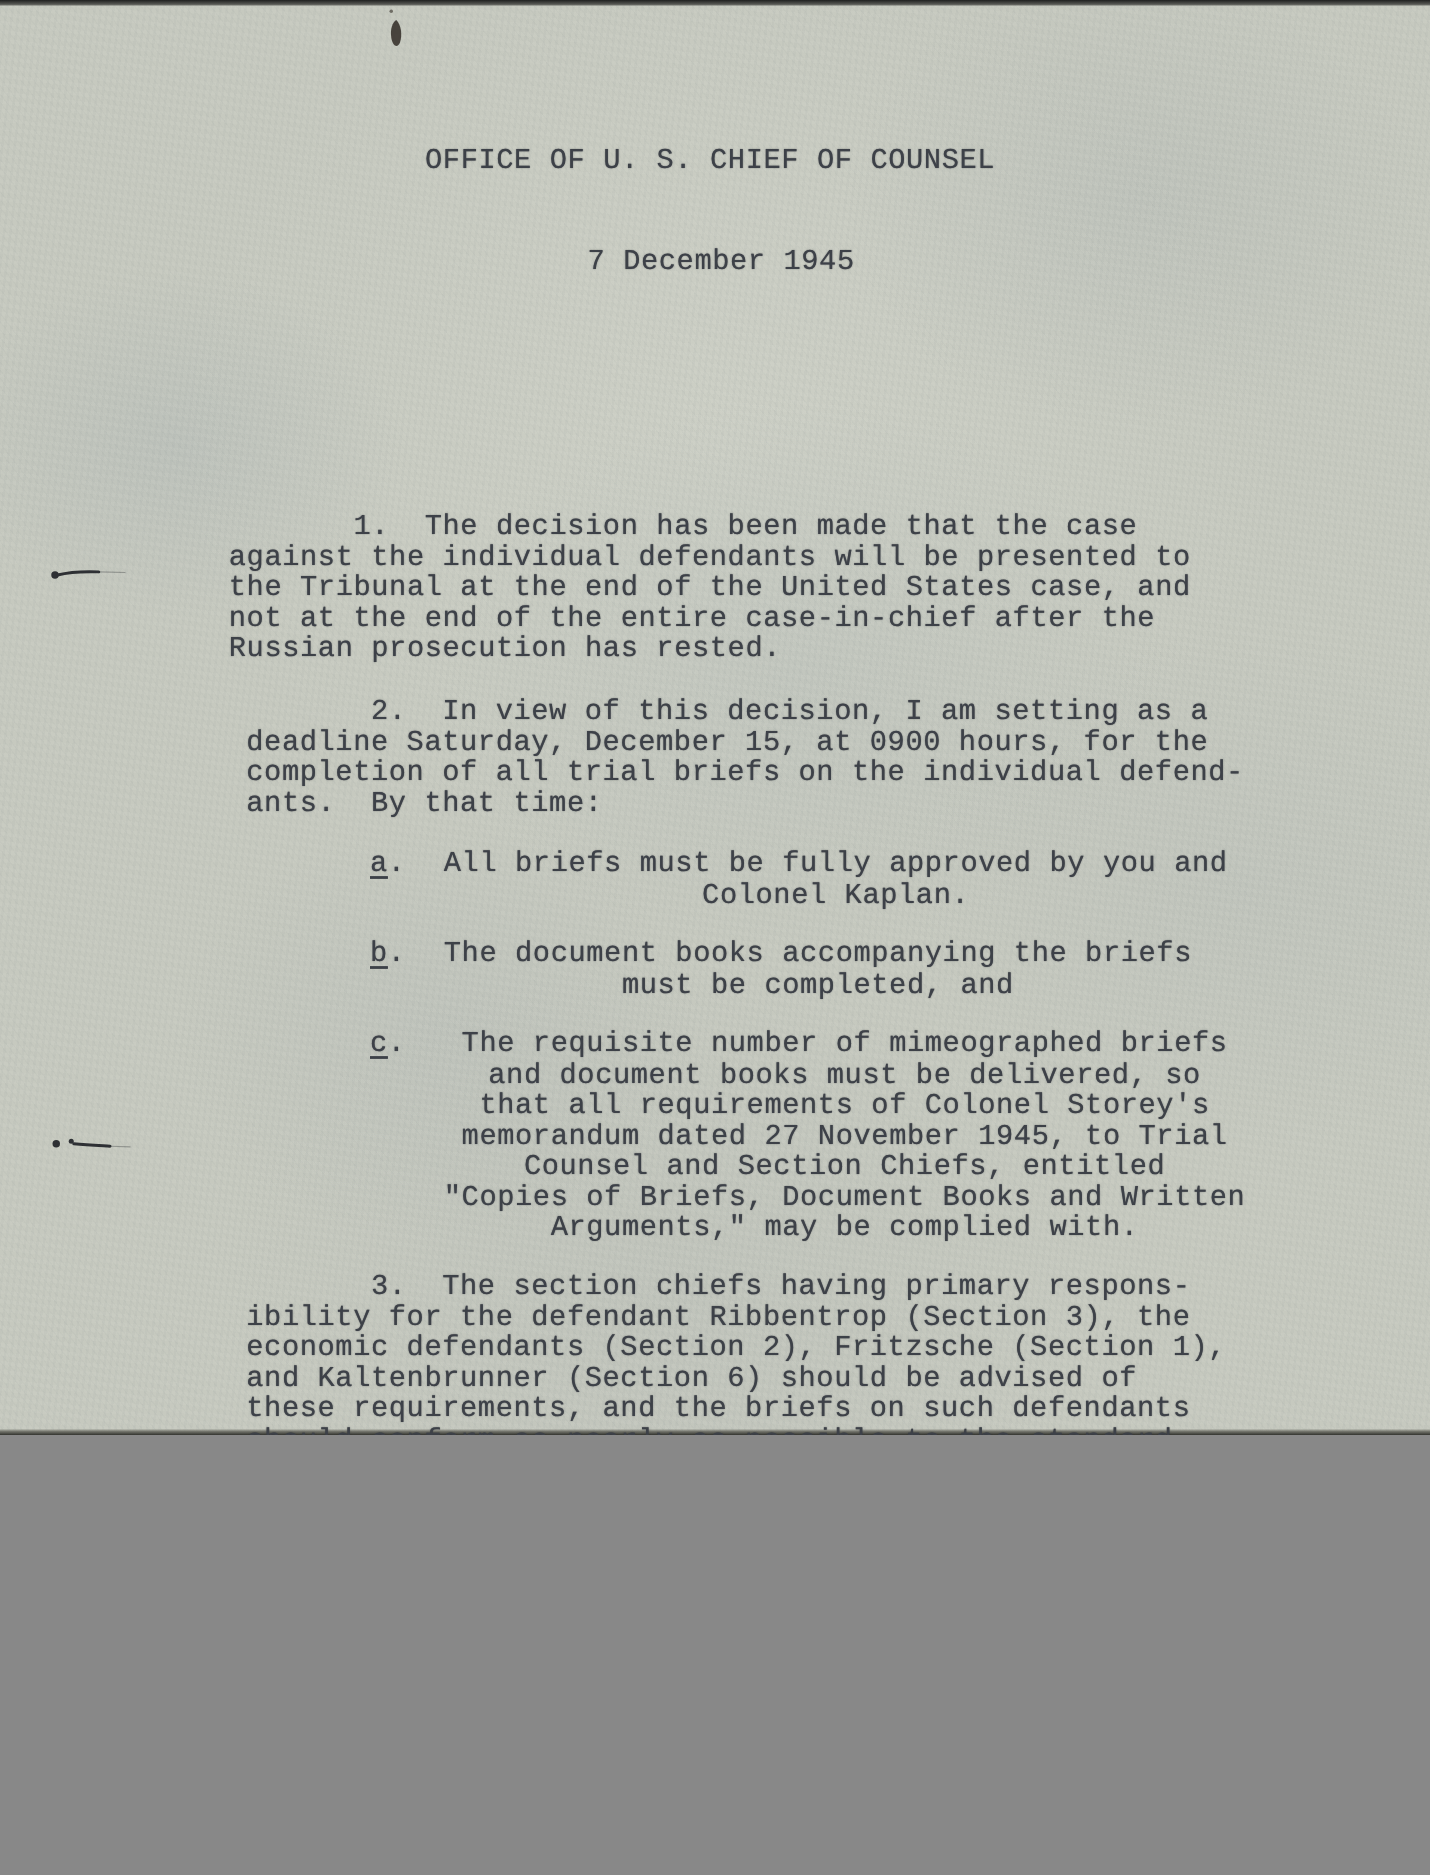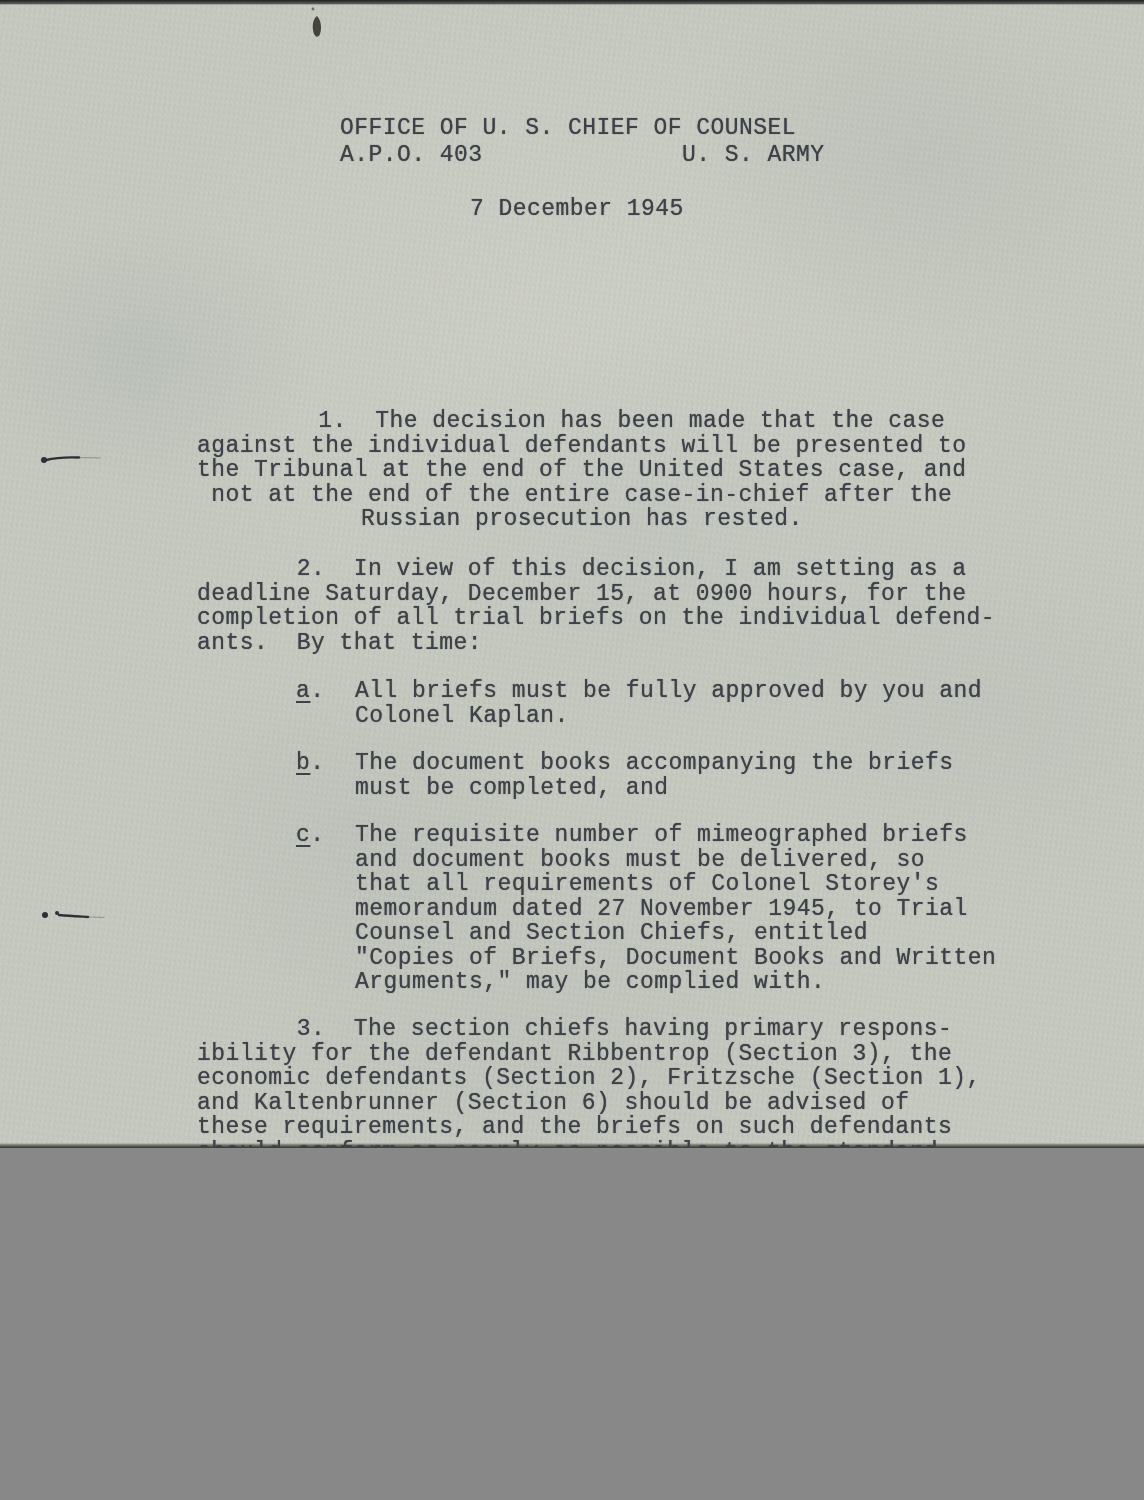--- a/index.html
+++ b/index.html
@@ -38,39 +38,38 @@
   .edge.top{top:0;left:0;right:0;height:5px;
     background:linear-gradient(to bottom,#1f201f,#595a56 70%,rgba(90,90,86,0));}
   .edge.bottom{bottom:0;left:0;right:0;height:5px;
     background:linear-gradient(to top,#33342f,#77786f 60%,rgba(120,120,110,0));}
   .edge.right{top:0;bottom:0;right:0;width:6px;
     background:linear-gradient(to bottom,#2b2822 0,#4a443a 180px,#6b665a 420px,#767060 100%);
     opacity:0.85;}
   .item{position:absolute;left:296px;display:flex;align-items:flex-start;}
   .marker{width:59px;flex:0 0 59px;white-space:pre;}
   .item-letter{text-decoration:underline;text-decoration-thickness:2px;text-underline-offset:4px;}
-  .itext{white-space:pre;}
+  .itext{white-space:pre;text-align:center;}
   .cc-names{position:absolute;left:265px;top:1322px;}
   svg.marks{position:absolute;inset:0;pointer-events:none;}
 </style>
 </head>
 <body>
 
 <div class="page">
 
   <div class="edge top"></div>
   <div class="edge right"></div>
   <div class="edge bottom"></div>
 
   <div class="t" style="left:340px;top:116px;">OFFICE OF U. S. CHIEF OF COUNSEL</div>
-  <div class="t" style="left:340px;top:143px;">A.P.O. 403              U. S. ARMY</div>
   <div class="t" style="left:470px;top:197px;">7 December 1945</div>
 
 
-  <div class="t" style="left:197px;top:409px;text-align:center;">       1.  The decision has been made that the case
+  <div class="t" style="left:183px;top:409px;">       1.  The decision has been made that the case
 against the individual defendants will be presented to
 the Tribunal at the end of the United States case, and
 not at the end of the entire case-in-chief after the
 Russian prosecution has rested.</div>
 
   <div class="t" style="left:197px;top:557px;">       2.  In view of this decision, I am setting as a
 deadline Saturday, December 15, at 0900 hours, for the
 completion of all trial briefs on the individual defend-
 ants.  By that time:</div>
 

